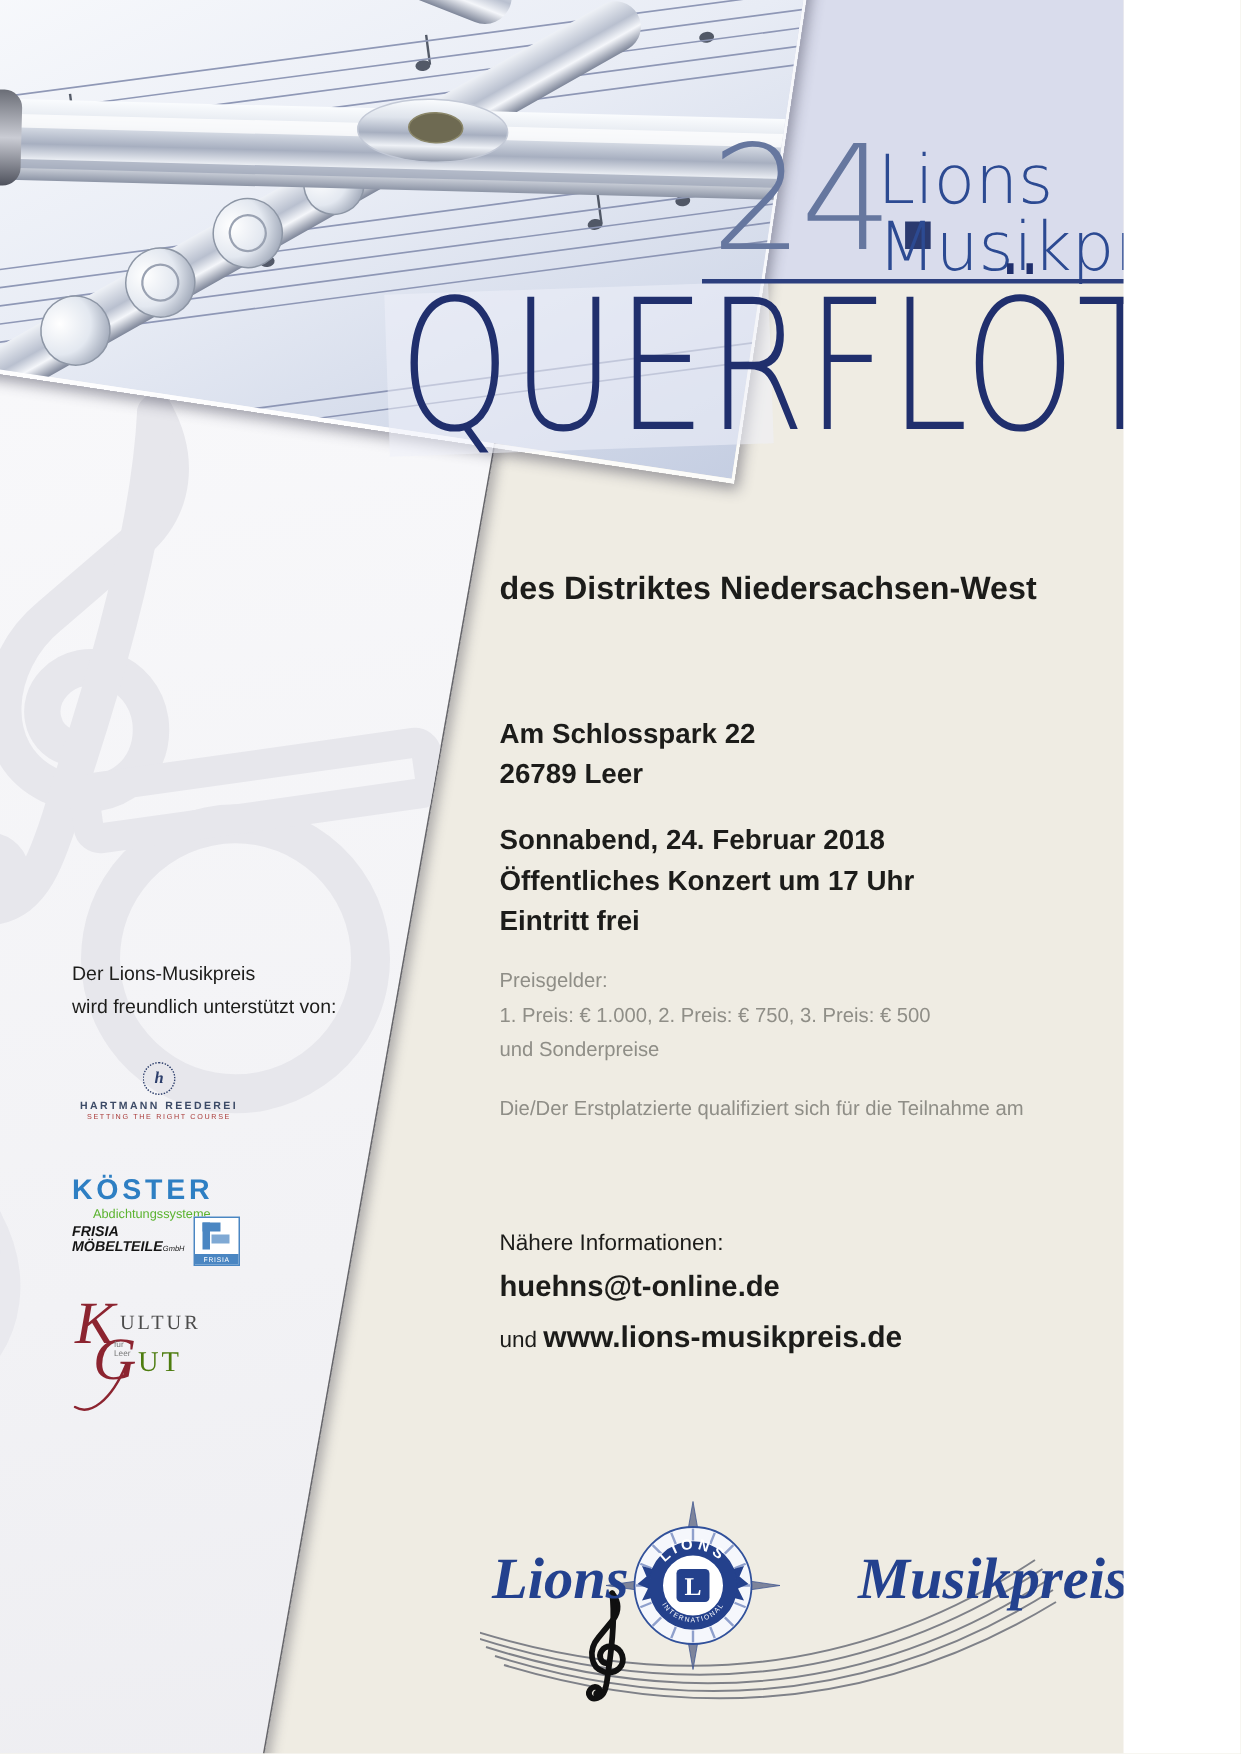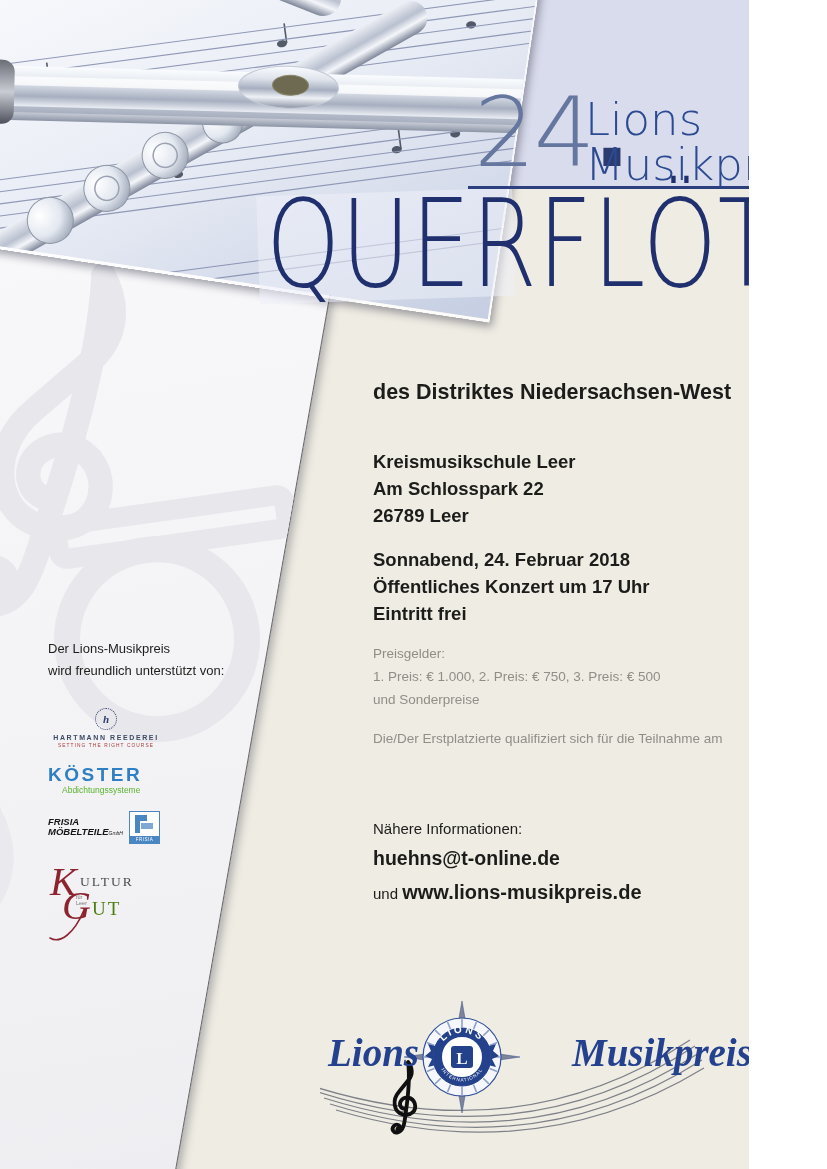--- a/index.html
+++ b/index.html
@@ -31,41 +31,41 @@
     font-weight:100;font-size:97px;line-height:1;letter-spacing:-2px;color:#66779f;}
   .edition .dot{color:#2b3a6f;font-weight:700;letter-spacing:0;}
   .brand{position:absolute;left:585px;top:97px;z-index:6;font-family:"DejaVu Sans","Liberation Sans",sans-serif;
     font-weight:100;font-size:45px;line-height:45px;color:#2c4a92;letter-spacing:0;}
   .big-title{position:absolute;left:266px;top:184px;z-index:6;font-family:"DejaVu Sans","Liberation Sans",sans-serif;
     font-weight:100;font-size:121px;line-height:1;color:#202f6d;letter-spacing:1px;
     transform:scaleX(.78);transform-origin:left top;white-space:nowrap;}
 
   
   .content{position:absolute;left:333px;top:0;width:450px;z-index:5;color:#1c1c1a;}
-  .content div{position:absolute;left:0;white-space:nowrap;margin-left:40px;}
+  .content div{position:absolute;left:0;white-space:nowrap;}
   .subtitle{top:380px;font-size:21.5px;font-weight:bold;}
   .venue{top:448px;font-size:18.5px;font-weight:bold;line-height:27px;}
   .event{top:546px;font-size:18.5px;font-weight:bold;line-height:27px;}
   .prizes{top:642px;font-size:13.5px;line-height:23px;color:#8f8e87;}
   .qualif{top:727px;font-size:13.5px;line-height:23px;color:#8f8e87;text-align:right;}
   .info-label{top:820px;font-size:15px;}
   .email{top:847px;font-size:19.5px;font-weight:bold;}
   .web{top:881px;font-size:15px;}
   .web b{font-size:20px;}
   .content a{color:#1c1c1a;text-decoration:none;}
 
   
   .sp-intro{position:absolute;left:48px;top:638px;z-index:5;font-size:13px;line-height:22px;color:#1d1d1b;}
   .sp{position:absolute;z-index:5;}
   .hartmann{left:48px;top:708px;width:116px;text-align:center;color:#3c4a66;}
   .hartmann .ring{width:20px;height:20px;margin:0 auto 4px auto;border:1.5px dotted #2c3e6b;border-radius:50%;
     display:flex;align-items:center;justify-content:center;font:italic bold 11px "Liberation Serif",serif;color:#2c3e6b;}
   .hartmann .nm{font-size:7px;letter-spacing:1.6px;font-weight:bold;}
   .hartmann .tg{font-size:4.8px;letter-spacing:1.1px;color:#a93a38;margin-top:2px;}
-  .koester{left:48px;top:764px;}
+  .koester{left:48px;top:783px;}
   .koester .nm{font-size:19px;font-weight:bold;letter-spacing:2.5px;color:#2e7fc3;}
   .koester .tg{font-size:8.5px;color:#5ab32e;margin:-1px 0 0 14px;}
   .frisia{left:48px;top:811px;display:flex;align-items:center;gap:6px;}
   .frisia .txt{font-weight:bold;font-style:italic;font-size:9.5px;line-height:9.5px;color:#141414;letter-spacing:0;}
   .frisia .gmbh{font-size:5px;font-weight:normal;}
   .fbox{width:29px;height:31px;border:1.5px solid #4a86c2;background:#fff;position:relative;}
   .fbox .s1{position:absolute;left:5px;top:3px;width:12px;height:6px;background:#4a86c2;}
   .fbox .s2{position:absolute;left:11px;top:11px;width:12px;height:6px;background:#7fa9d4;}
   .fbox .s3{position:absolute;left:5px;top:3px;width:5px;height:18px;background:#4a86c2;}
   .fbox .bar{position:absolute;left:0;bottom:0;width:100%;height:7px;background:#4a86c2;
@@ -208,21 +208,21 @@
   <div class="brand">
     <div>Lions</div>
     <div>Musikpreis</div>
   </div>
   <div class="head-rule"></div>
   <div class="big-title">QUERFLÖTE</div>
 
   <div class="content">
     <div class="subtitle">des Distriktes Niedersachsen-West</div>
     <div class="venue">
-      <span>Kreismusikschule Leer</span><br>
+      <br>
       <span>Am Schlosspark 22</span><br>
       <span>26789 Leer</span>
     </div>
     <div class="event">
       <span>Sonnabend, 24. Februar 2018</span><br>
       <span>Öffentliches Konzert um 17 Uhr</span><br>
       <span>Eintritt frei</span>
     </div>
     <div class="prizes">
       <span>Preisgelder:</span><br>

